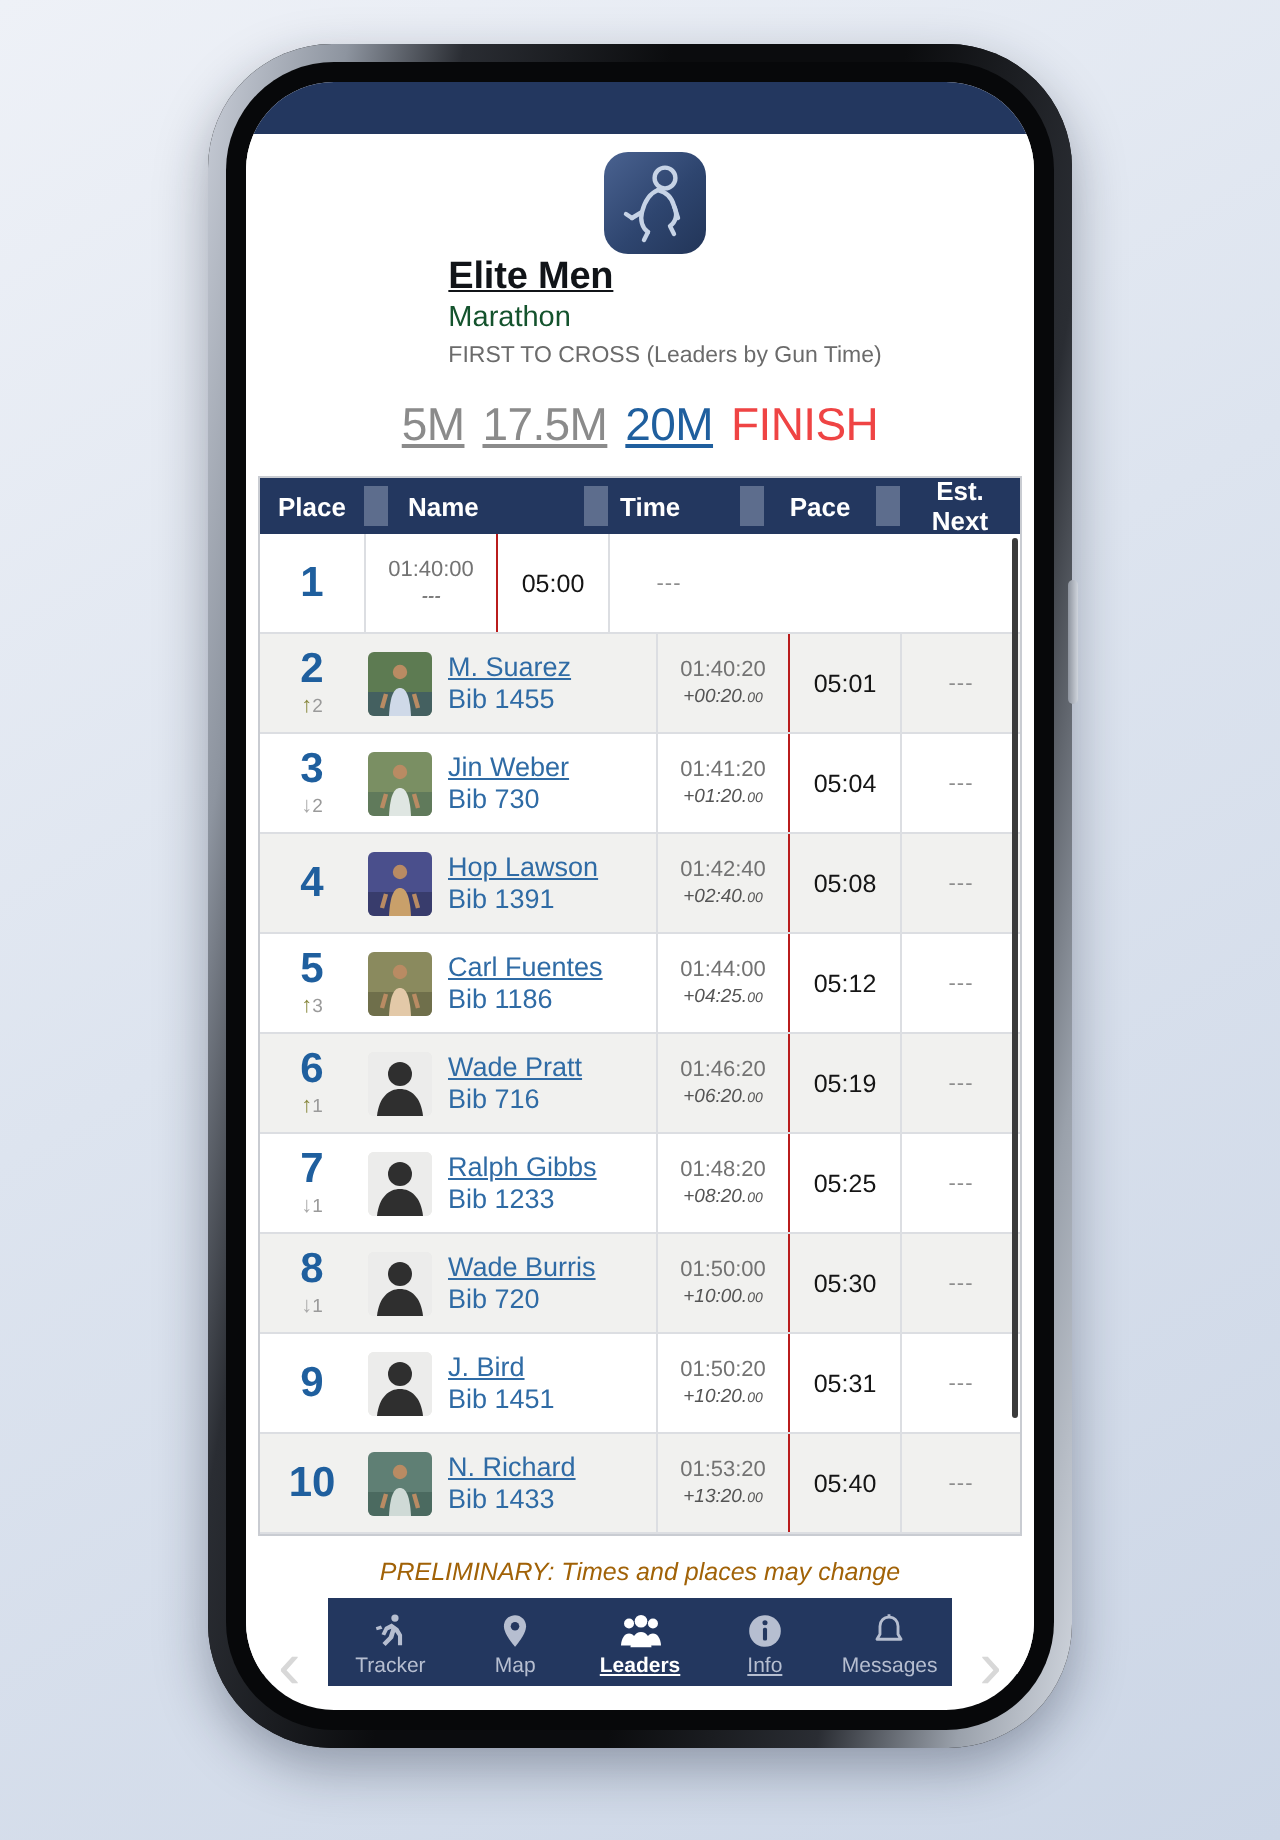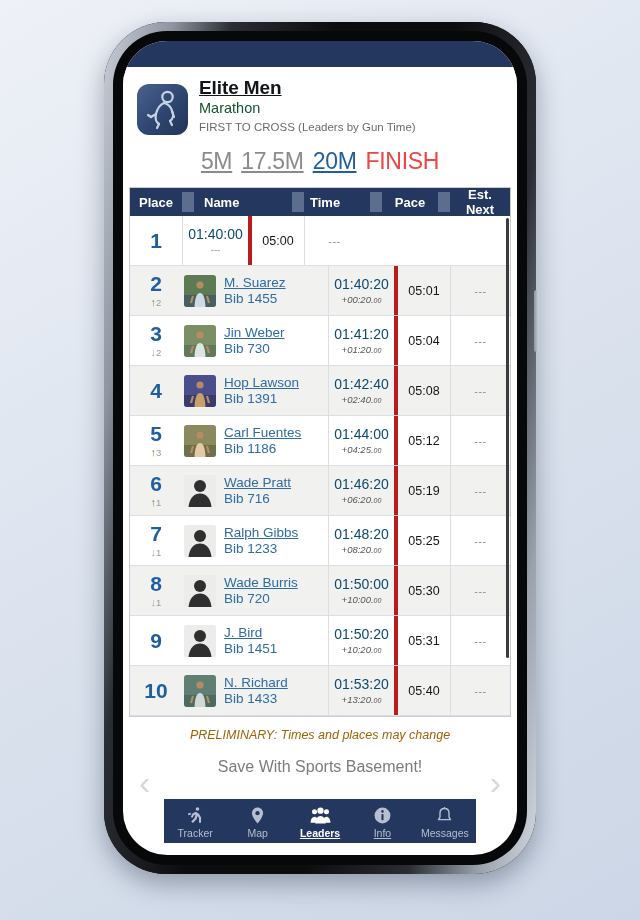--- a/index.html
+++ b/index.html
@@ -53,22 +53,23 @@
     background: #23375f;
   }
 
   
   #app-header {
     background: #ffffff;
     padding: 9px 0 0 0;
   }
   #header-row {
     display: flex;
-    align-items: flex-end;
+    align-items: center;
     padding: 0 0 0 14px;
+    flex-direction: column;
   }
   #app-logo {
     width: 51px; height: 51px;
     border-radius: 12px;
     background: linear-gradient(135deg,#4a6290 0%,#2e456f 55%,#223558 100%);
     flex: 0 0 auto;
     position: relative;
     overflow: hidden;
   }
   #app-logo svg { position: absolute; left: 0; top: 0; }
@@ -179,30 +180,30 @@
   }
 
   .time-cell {
     width: 66px; flex: 0 0 66px;
     text-align: center;
     border-left: 1px solid #dcdee2;
     align-self: stretch;
     display: flex; flex-direction: column;
     justify-content: center; align-items: center;
   }
-  .time-main { font-size: 14px; color: #0c4a6e; }
+  .time-main { font-size: 11px; color: #737373; }
   .time-diff {
     font-size: 9.5px; color: #555; font-style: italic; margin-top: 2px;
   }
   .time-diff .frac { font-size: 7px; }
 
   .pace-cell {
     width: 56px; flex: 0 0 56px;
     text-align: center;
-    border-left: 4px solid #b91c1c;
+    border-left: 1px solid #b91c1c;
     align-self: stretch;
     display: flex; justify-content: center; align-items: center;
     font-size: 12.5px; color: #151515;
   }
   .next-cell {
     width: 60px; flex: 0 0 60px;
     text-align: center;
     border-left: 1px solid #dcdee2;
     align-self: stretch;
     display: flex; justify-content: center; align-items: center;

